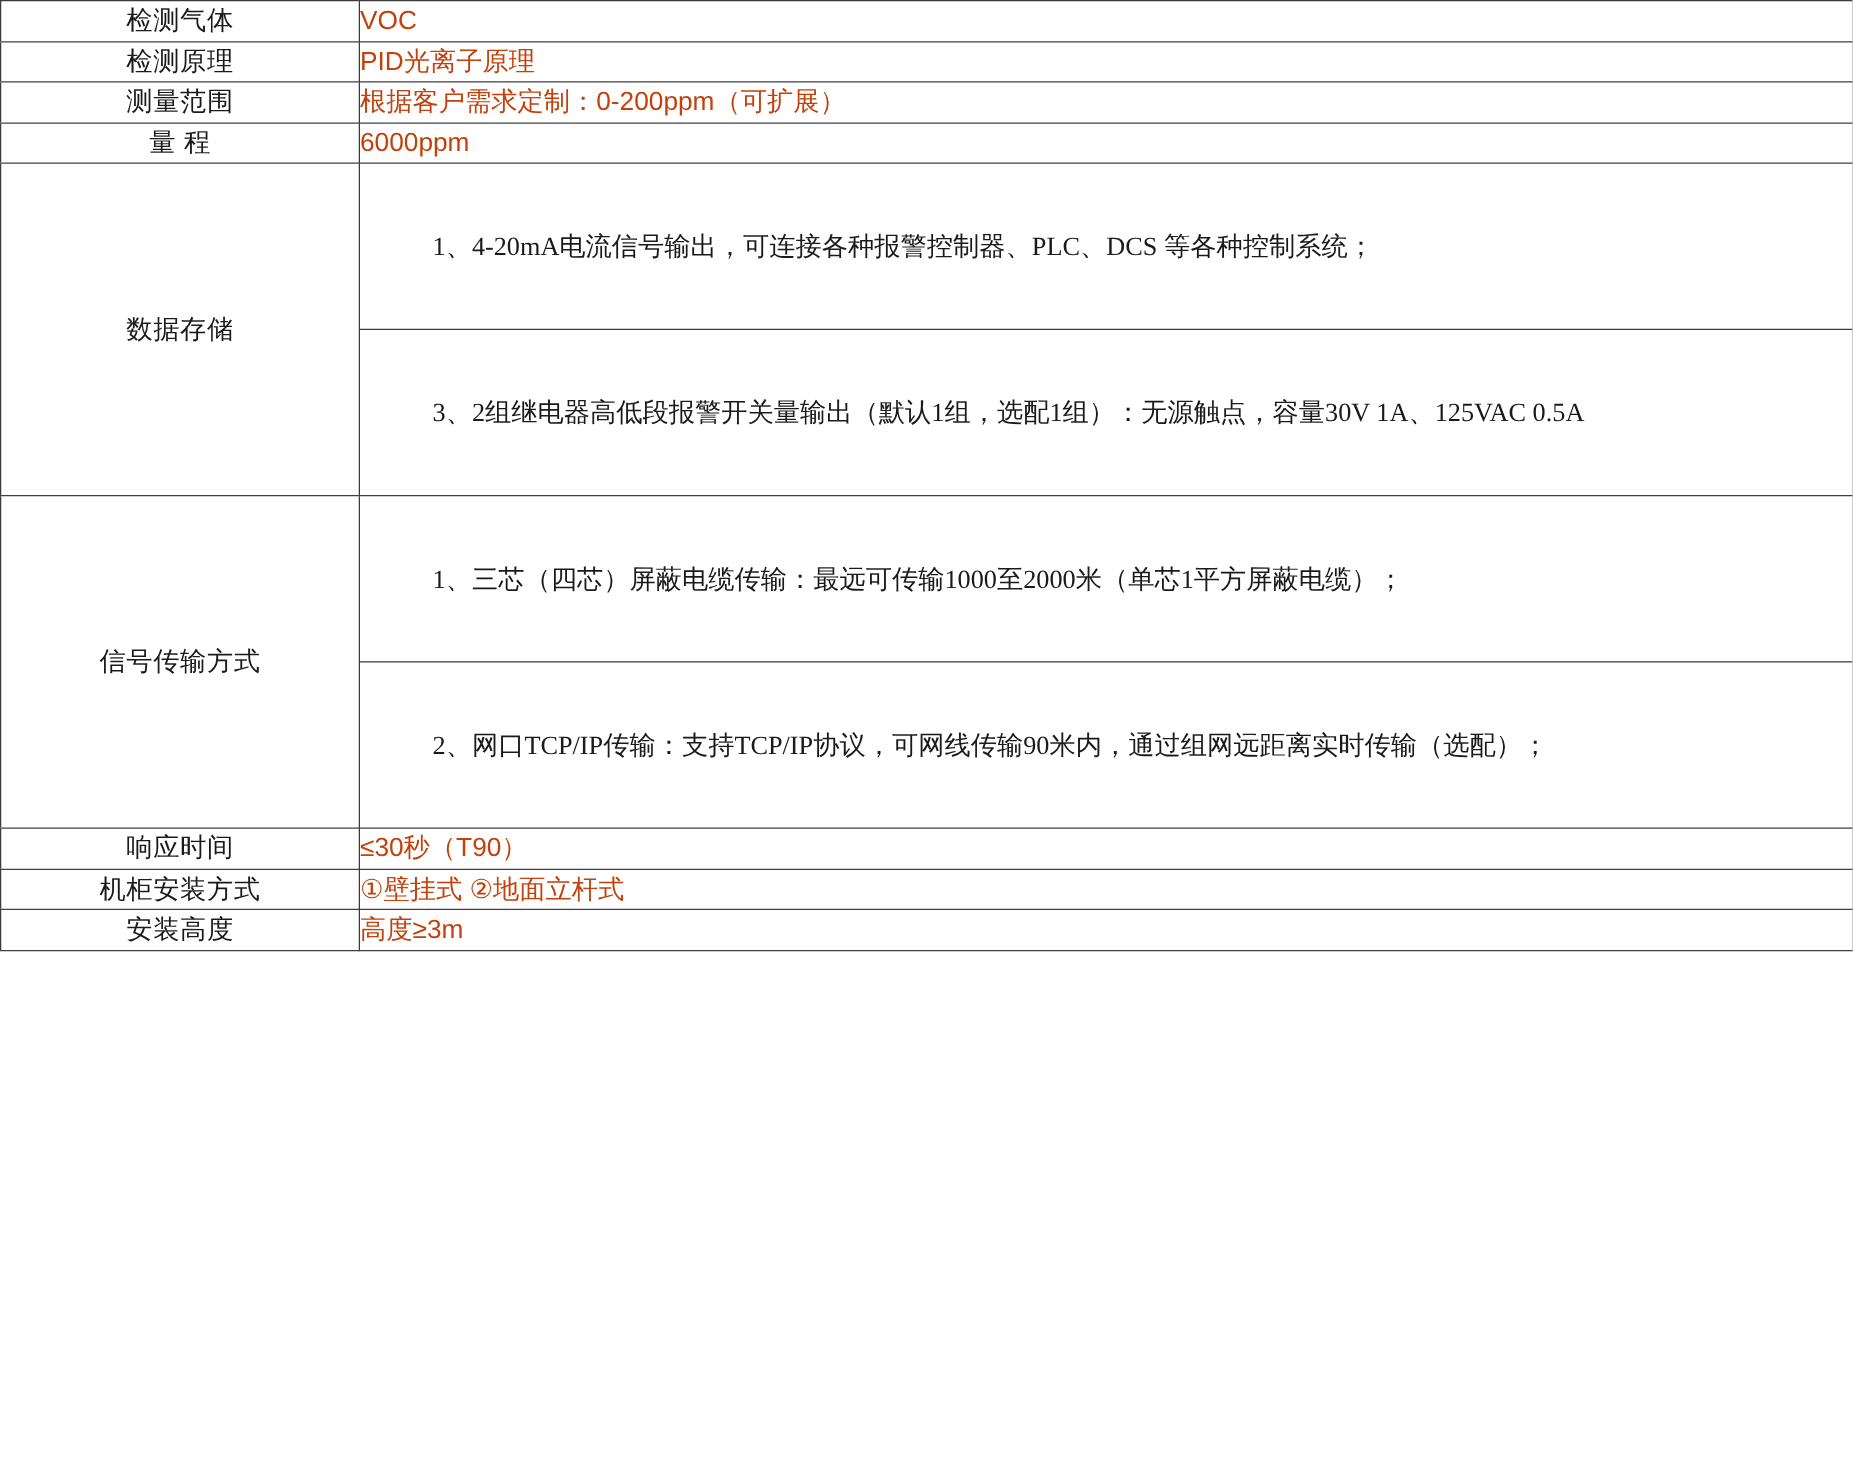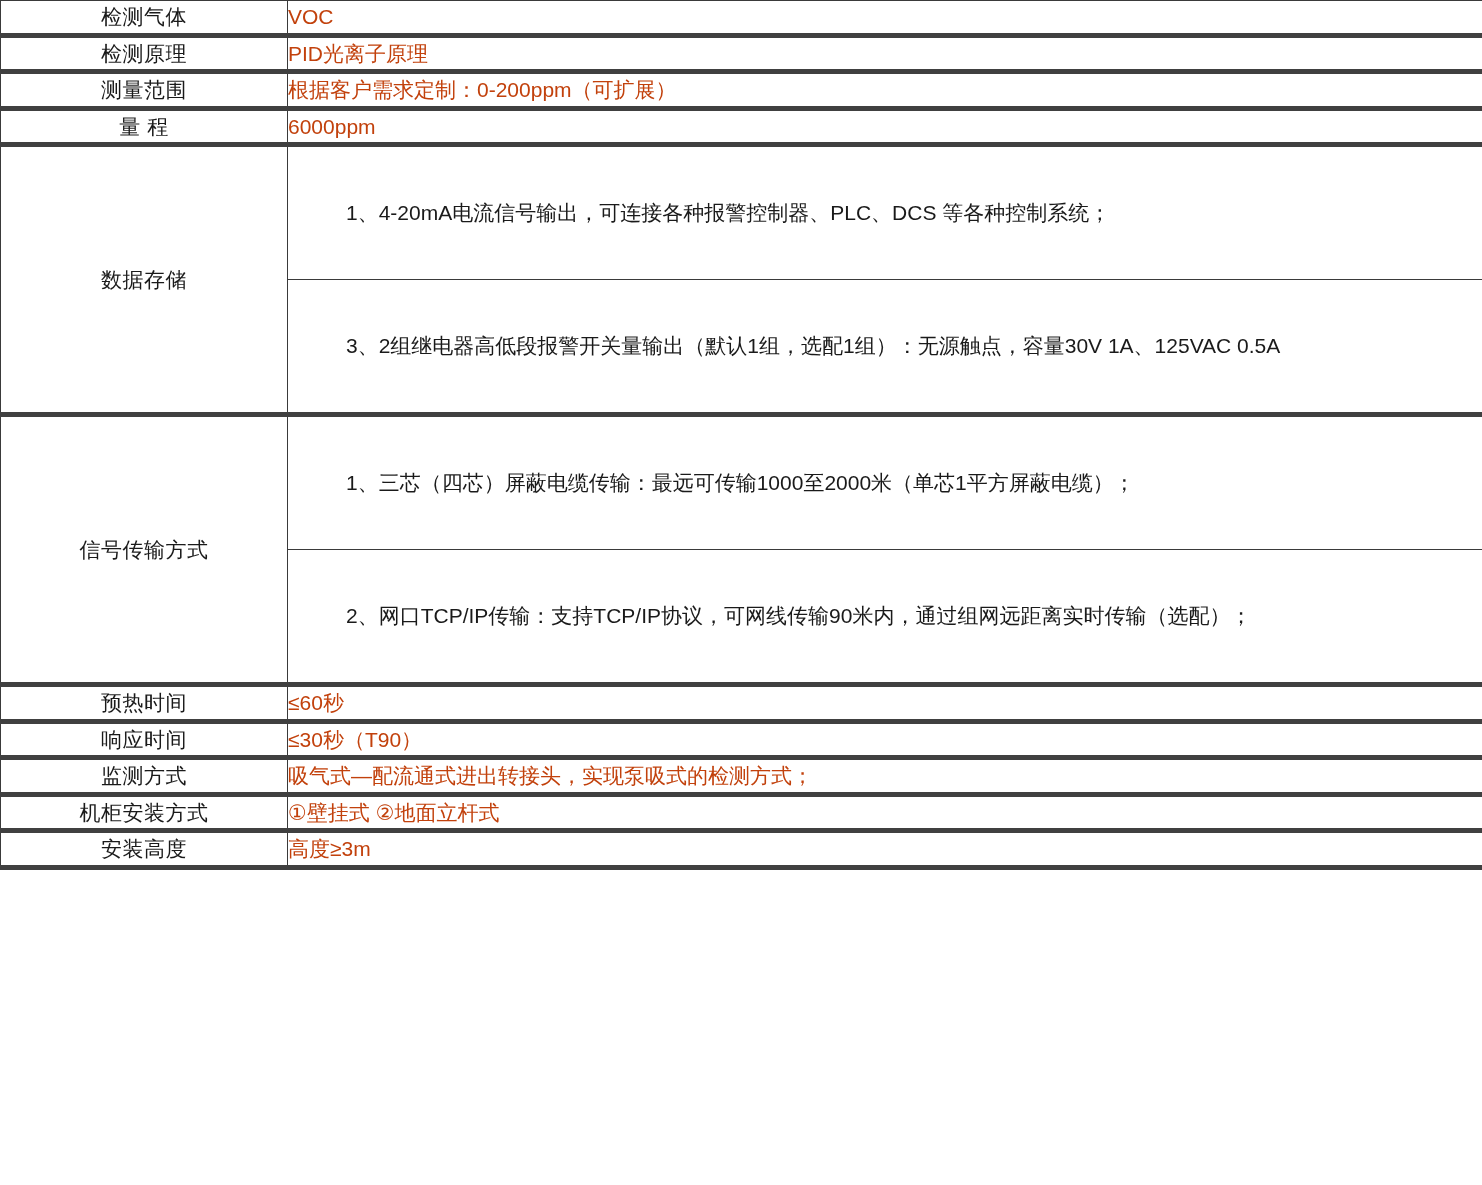--- a/index.html
+++ b/index.html
@@ -20,21 +20,21 @@
     width: 1482px;
     margin: 0;
     border-top: 1px solid #3a3a3a;
     border-left: 1px solid #3a3a3a;
   }
   .spec-table col.label-col { width: 287px; }
   .spec-table col.value-col { width: 1195px; }
 
   .spec-table td {
     border-right: 1px solid #3a3a3a;
-    border-bottom: 5px solid #404040;
+    border-bottom: 1px solid #404040;
     padding: 0;
     vertical-align: middle;
   }
 
   .label-cell {
     text-align: center;
     font-size: 21px;
     color: #1a1a1a;
     letter-spacing: 0.5px;
     padding: 14px 6px;
@@ -42,20 +42,21 @@
   }
   .value-cell {
     font-size: 21px;
     color: #c2410c;
     padding: 14px 0 14px 58px;
     line-height: 1.5;
   }
   
   td.nested {
     padding: 0;
+    font-family: Liberation Serif, serif;
   }
   table.sub {
     border-collapse: collapse;
     table-layout: fixed;
     width: 100%;
   }
   table.sub td {
     border: none;
     border-bottom: 1px solid #3a3a3a;
     padding: 14px 10px 14px 58px;
@@ -121,30 +122,22 @@
             </tr>
             <tr>
               <td class="tall">2、网口TCP/IP传输：支持TCP/IP协议，可网线传输90米内，通过组网远距离实时传输（选配）；</td>
             </tr>
           </tbody>
         </table>
       </td>
     </tr>
 
     <tr>
-      <td class="label-cell">预热时间</td>
-      <td class="value-cell">≤60秒</td>
-    </tr>
-    <tr>
       <td class="label-cell">响应时间</td>
       <td class="value-cell">≤30秒（T90）</td>
-    </tr>
-    <tr>
-      <td class="label-cell">监测方式</td>
-      <td class="value-cell">吸气式—配流通式进出转接头，实现泵吸式的检测方式；</td>
     </tr>
     <tr>
       <td class="label-cell">机柜安装方式</td>
       <td class="value-cell">①壁挂式  ②地面立杆式</td>
     </tr>
     <tr>
       <td class="label-cell">安装高度</td>
       <td class="value-cell">高度≥3m</td>
     </tr>
 

